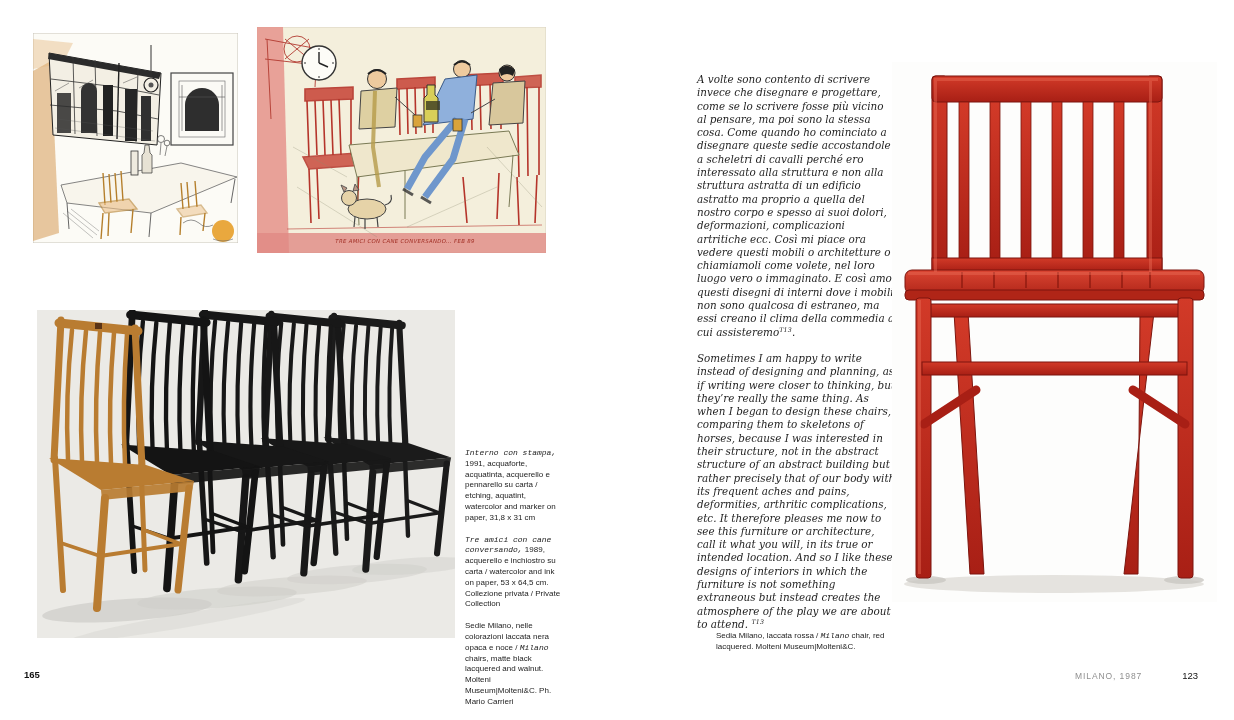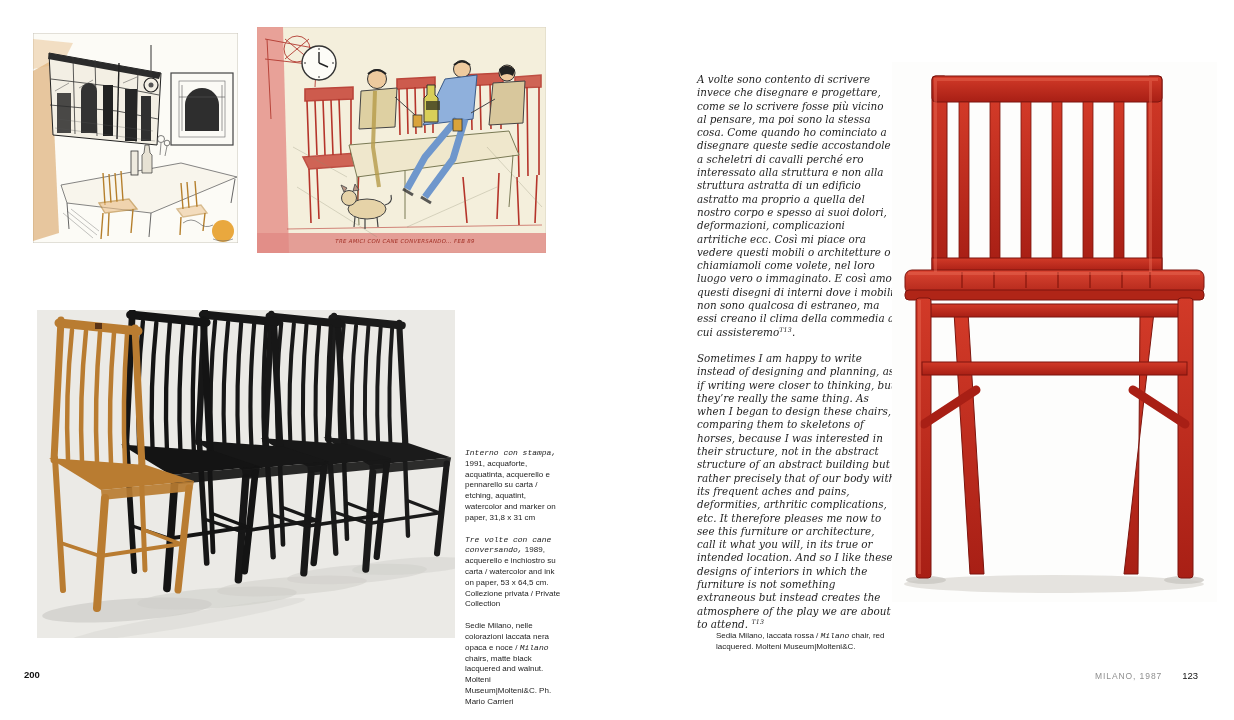--- a/index.html
+++ b/index.html
@@ -18,21 +18,21 @@
   .caption-right{position:absolute;left:700px;top:615px;width:170px;margin:16px;}
 
   .essay{position:absolute;left:697px;top:73px;width:199px;
          font-family:"DejaVu Serif",serif;font-style:italic;
          font-size:10.4px;line-height:13.3px;color:#1f1f1f;}
   .essay p{margin:0;}
   .essay p.en{margin-top:13px;}
   .essay sup{font-size:6.3px;line-height:0;letter-spacing:.2px;}
 
   .folio-left{position:absolute;left:24px;top:669px;font-weight:bold;font-size:9.5px;color:#111;}
-  .footer-right{position:absolute;right:36px;top:670px;display:flex;align-items:center;gap:20px;}
+  .footer-right{position:absolute;right:36px;top:670px;display:flex;align-items:center;gap:40px;}
   .footer-label{font-size:8.5px;letter-spacing:.9px;color:#8f8f8f;}
   .footer-num{font-weight:normal;font-size:9.5px;color:#111;}
 </style>
 </head>
 <body>
 
 <div class="spread">
 
   <section>
 
@@ -208,25 +208,25 @@
         <g style="color:#b97c31">
             <use href="#mchair" transform="translate(8,8) scale(1)"></use>
           </g>
 
         <rect x="58" y="13" width="7" height="6" fill="#5a3416"></rect>
       </svg>
     </figure>
 
     <div class="caption-col">
       <p class="caption"><i>Interno con stampa,</i><span> 1991, acquaforte, acquatinta, acquerello e pennarello su carta / etching, aquatint, watercolor and marker on paper, 31,8 x 31 cm</span></p>
-      <p class="caption"><i>Tre volte con cane conversando,</i><span> 1989, acquerello e inchiostro su carta / watercolor and ink on paper, 53 x 64,5 cm. Collezione privata / Private Collection</span></p>
+      <p class="caption"><i>Tre amici con cane conversando,</i><span> 1989, acquerello e inchiostro su carta / watercolor and ink on paper, 53 x 64,5 cm. Collezione privata / Private Collection</span></p>
       <p class="caption"><span>Sedie Milano, nelle colorazioni laccata nera opaca e noce / </span><i>Milano</i><span> chairs, matte black lacquered and walnut. Molteni Museum|Molteni&amp;C. Ph. Mario Carrieri</span></p>
     </div>
 
-    <div class="folio-left">200</div>
+    <div class="folio-left">165</div>
   </section>
 
   <section>
 
     <div class="essay">
       <p class="it"><span>A volte sono contento di scrivere invece che disegnare e progettare, come se lo scrivere fosse più vicino al pensare, ma poi sono la stessa cosa. Come quando ho cominciato a disegnare queste sedie accostandole a scheletri di cavalli perché ero interessato alla struttura e non alla struttura astratta di un edificio astratto ma proprio a quella del nostro corpo e spesso ai suoi dolori, deformazioni, complicazioni artritiche ecc. Così mi piace ora vedere questi mobili o architetture o chiamiamoli come volete, nel loro luogo vero o immaginato. E così amo questi disegni di interni dove i mobili non sono qualcosa di estraneo, ma essi creano il clima della commedia a cui assisteremo</span><sup>T13</sup><span>.</span></p>
       <p class="en"><span>Sometimes I am happy to write instead of designing and planning, as if writing were closer to thinking, but they’re really the same thing. As when I began to design these chairs, comparing them to skeletons of horses, because I was interested in their structure, not in the abstract structure of an abstract building but rather precisely that of our body with its frequent aches and pains, deformities, arthritic complications, etc. It therefore pleases me now to see this furniture or architecture, call it what you will, in its true or intended location. And so I like these designs of interiors in which the furniture is not something extraneous but instead creates the atmosphere of the play we are about to attend. </span><sup>T13</sup></p>
     </div>
 
     <figure class="red-photo">

